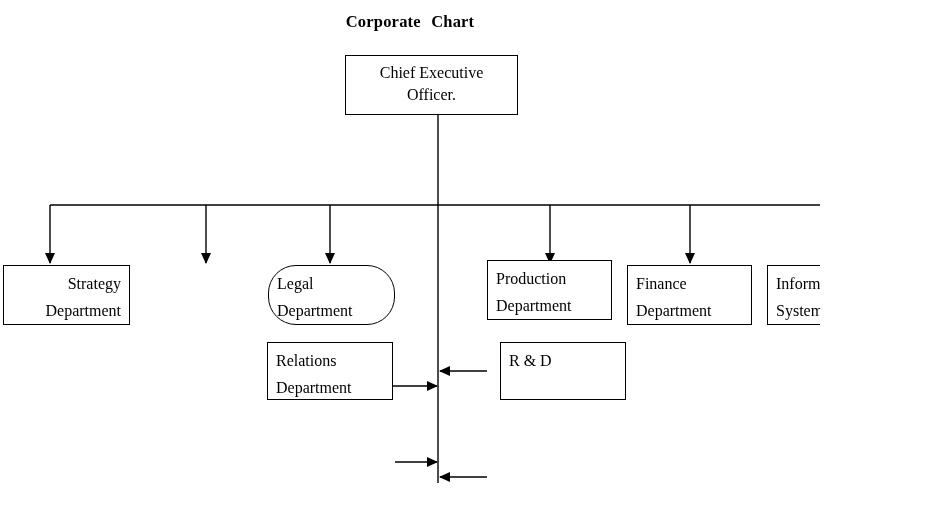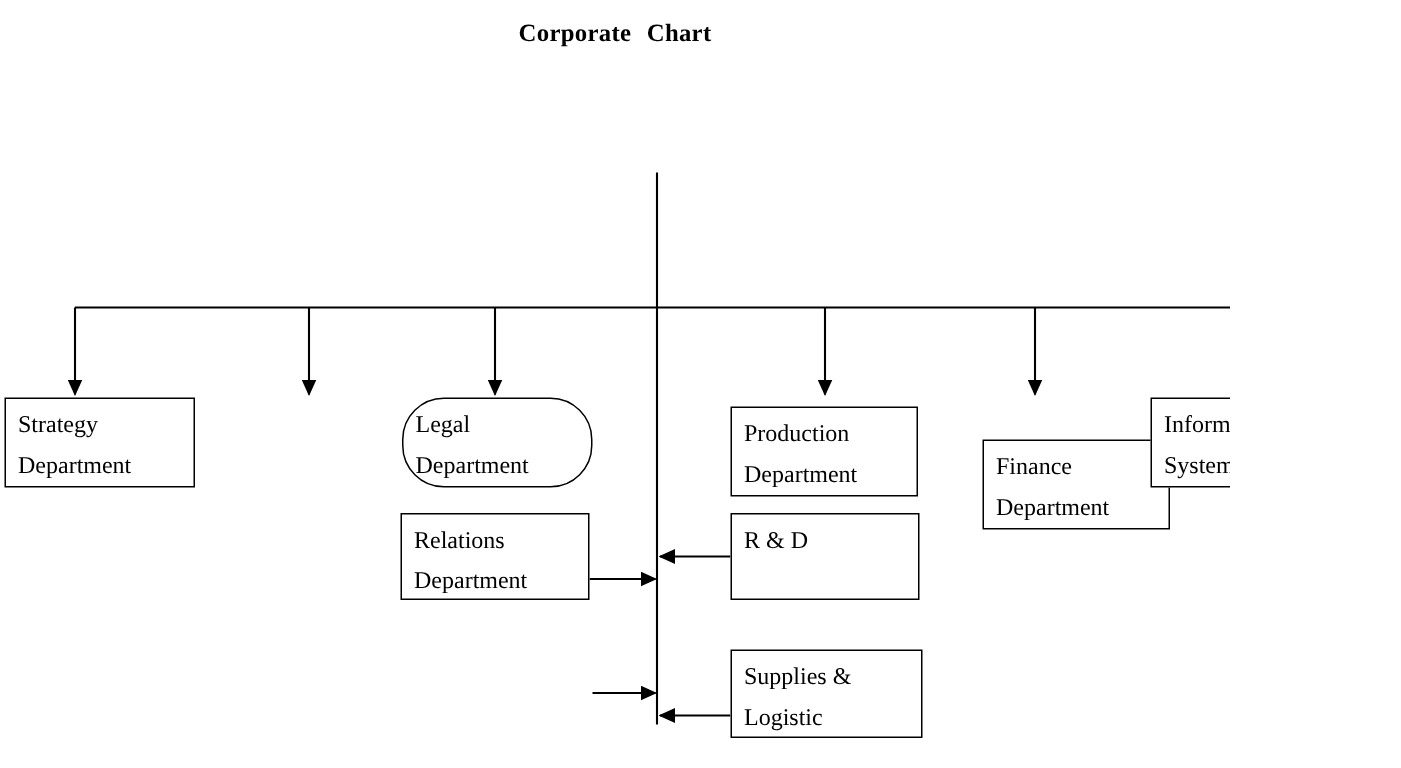--- a/index.html
+++ b/index.html
@@ -45,28 +45,28 @@
     padding: 4px 8px;
     text-align: left;
   }
   .node span {
     white-space: pre-line;
     display: block;
   }
   
   .n-ceo        { left:345px; top:55px;  width:173px; height:60px;
                   text-align:center; line-height:22px; padding:6px 4px; }
-  .n-strategy   { left:3px;   top:265px; width:127px; height:60px; }
+  .n-strategy   { left:3px;   top:265px; width:127px; height:60px;text-align:right; }
   .n-human      { left:143px; top:265px; width:110px; height:60px; }
   .n-legal      { left:268px; top:265px; width:127px; height:60px;border-radius:28px; }
-  .n-production { left:487px; top:271px; width:125px; height:60px; }
-  .n-finance    { left:655px; top:265px; width:125px; height:60px;margin-top:28px; }
+  .n-production { left:487px; top:260px; width:125px; height:60px; }
+  .n-finance    { left:627px; top:265px; width:125px; height:60px; }
   .n-information{ left:767px; top:265px; width:125px; height:60px; }
   .n-marketing  { left:267px; top:342px; width:126px; height:58px; }
-  .n-rnd        { left:487px; top:342px; width:126px; height:58px; }
+  .n-rnd        { left:500px; top:342px; width:126px; height:58px; }
   .n-public     { left:268px; top:433px; width:127px; height:59px; }
   .n-supplies   { left:487px; top:433px; width:128px; height:59px; }
 </style>
 </head>
 <body>
 
 <div class="canvas">
 
   <svg class="connectors" viewBox="0 0 934 512" xmlns="http://www.w3.org/2000/svg">
     <defs>
@@ -87,20 +87,24 @@
     <line x1="830" y1="205" x2="830" y2="263" stroke="#000" stroke-width="1.4" marker-end="url(#arrow)"></line>
 
     <line x1="393" y1="386" x2="437" y2="386" stroke="#000" stroke-width="1.4" marker-end="url(#arrow)"></line>
     <line x1="487" y1="371" x2="440" y2="371" stroke="#000" stroke-width="1.4" marker-end="url(#arrow)"></line>
     <line x1="395" y1="462" x2="437" y2="462" stroke="#000" stroke-width="1.4" marker-end="url(#arrow)"></line>
     <line x1="487" y1="477" x2="440" y2="477" stroke="#000" stroke-width="1.4" marker-end="url(#arrow)"></line>
   </svg>
 
   <div class="title">Corporate Chart</div>
 
+  <div class="node n-ceo">
+    <span>Chief Executive
+Officer.</span>
+  </div>
 
   <div class="node n-strategy">
     <span>Strategy
 Department</span>
   </div>
 
 
   <div class="node n-legal">
     <span>Legal
 Department</span>
@@ -124,18 +128,14 @@
   <div class="node n-marketing">
     <span>Relations
 Department</span>
   </div>
 
   <div class="node n-rnd">
     <span>R &amp; D</span>
   </div>
 
 
-  <div class="node n-supplies">
-    <span>Supplies &amp;
-Logistic</span>
-  </div>
 
 </div>
 
 </body></html>

